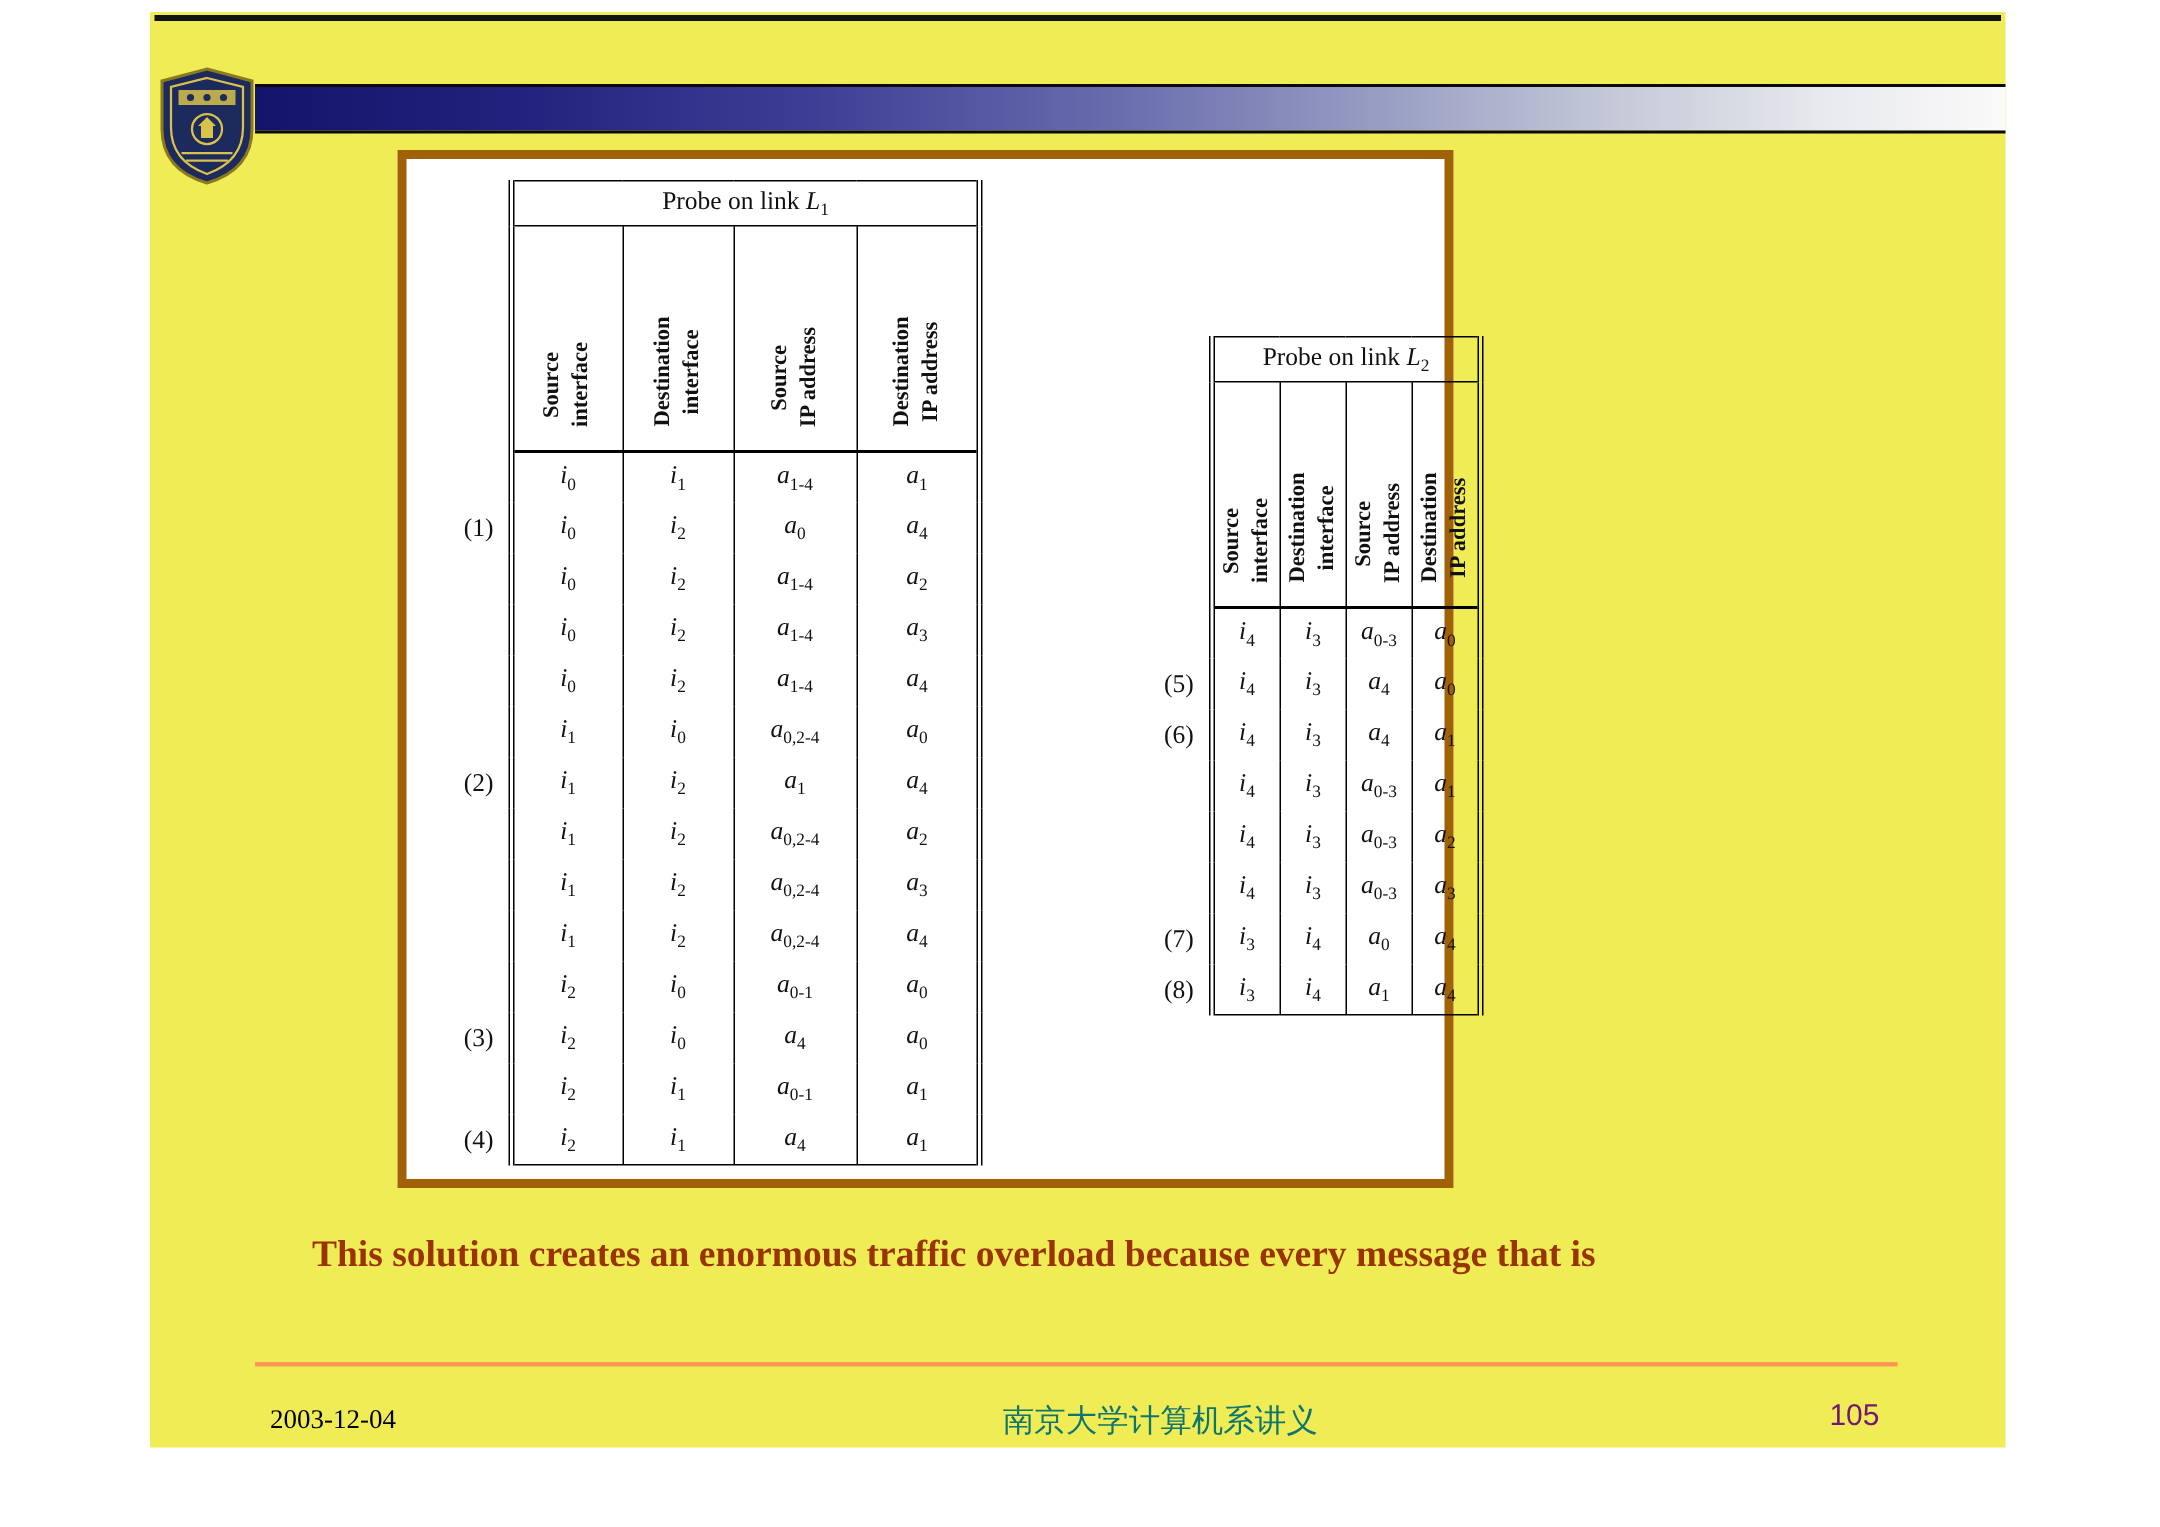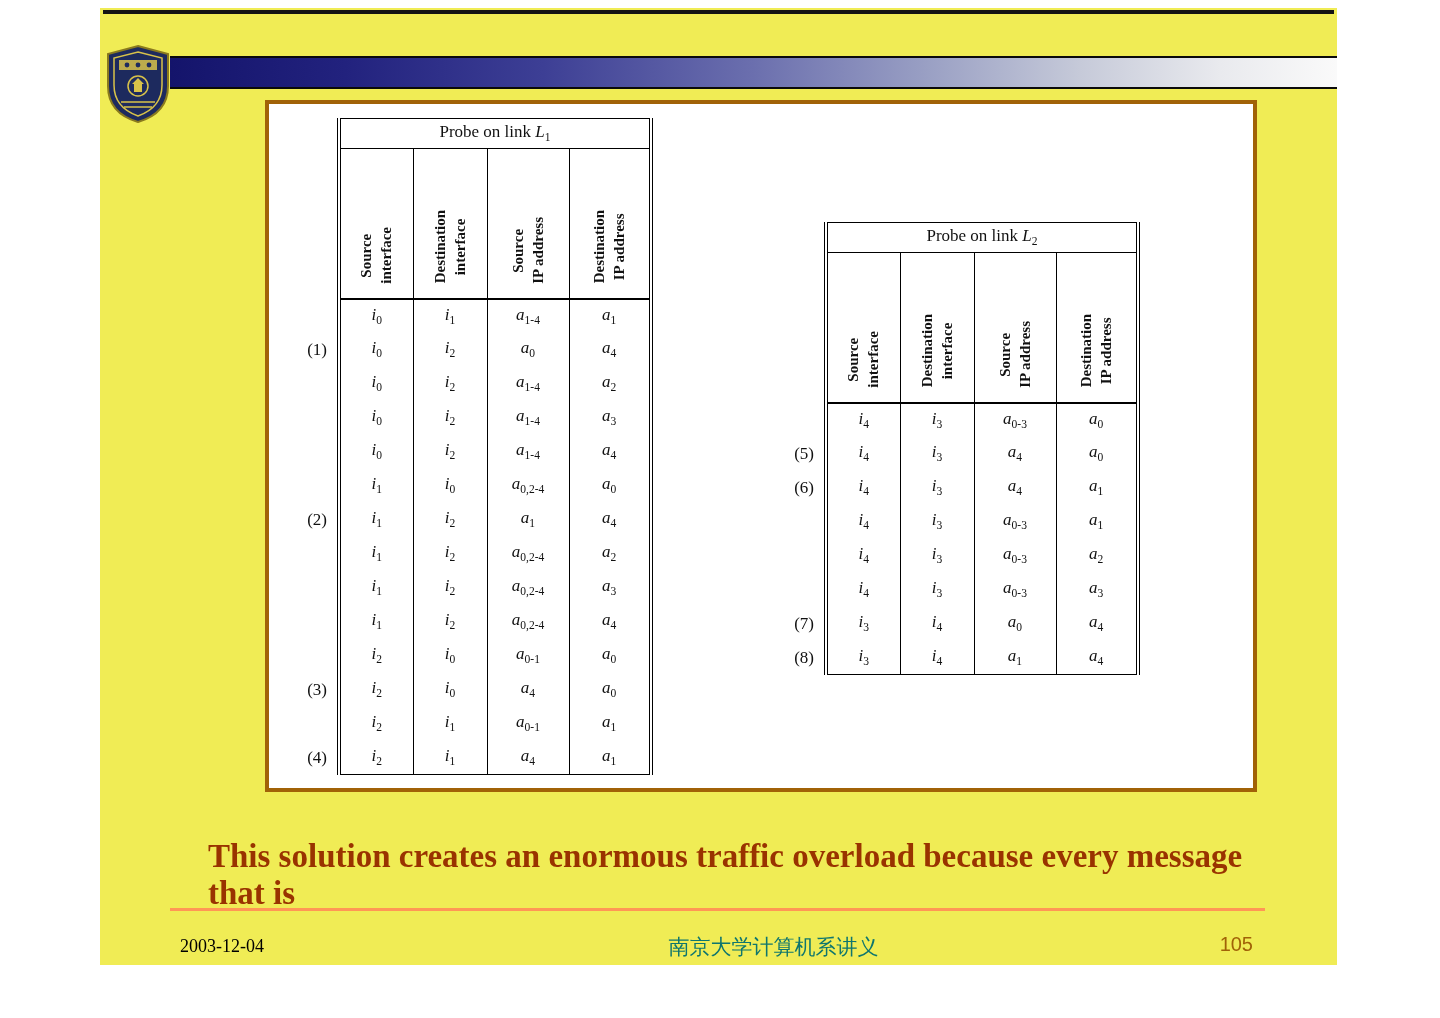--- a/index.html
+++ b/index.html
@@ -35,23 +35,23 @@
     height: 33px;
     background: linear-gradient(to right,
       #14146b 0%, #22227e 15%, #3d3f95 32%, #6b6fae 50%,
       #9aa0c4 65%, #c6cad9 78%, #e9eaee 90%, #fafafa 100%);
     border-top: 2px solid #0a0a0a;
     border-bottom: 2px solid #0a0a0a;
   }
   .content-box {
     position: absolute;
     left: 165px; top: 92px;
-    width: 992px; height: 692px;
+    width: 704px; height: 692px;
     background: #ffffff;
-    border: 4px solid #a16207;
+    border: 6px solid #a16207;
   }
   .tbl-wrap { position: absolute; }
   .tbl-wrap.left  { left: 18px;  top: 14px; }
   .tbl-wrap.right { left: 505px; top: 118px; }
 
   table.probe {
     border-collapse: collapse;
     font-family: "Liberation Serif", "DejaVu Serif", serif;
     color: #111;
   }
@@ -106,23 +106,22 @@
   .probe i { font-style: italic; }
   .probe sub { font-size: 68%; }
 
   .caption {
     position: absolute;
     left: 108px; top: 810px;
     width: 1090px;
     color: #993300;
     font-family: "Liberation Serif", "DejaVu Serif", serif;
     font-weight: bold;
-    font-size: 33px;
+    font-size: 25px;
     line-height: 37px;
-    margin-top: 20px;
   }
   .sep {
     position: absolute;
     left: 70px; right: 72px; top: 900px;
     height: 3px;
     background: #ff9655;
   }
   .footer-date {
     position: absolute;
     left: 80px; top: 928px;
@@ -136,21 +135,21 @@
     text-align: center;
     font-family: "Liberation Serif", "DejaVu Serif", serif;
     font-size: 21px;
     color: #0f766e;
   }
   .footer-page {
     position: absolute;
     right: 84px; top: 925px;
     font-family: "Liberation Sans", "DejaVu Sans", sans-serif;
     font-size: 20px;
-    color: #a16207;
+    color: #701a75;
   }
 </style>
 </head>
 <body>
 
 <div class="page">
   <div class="slide">
 
     <div class="top-rule"></div>
 

